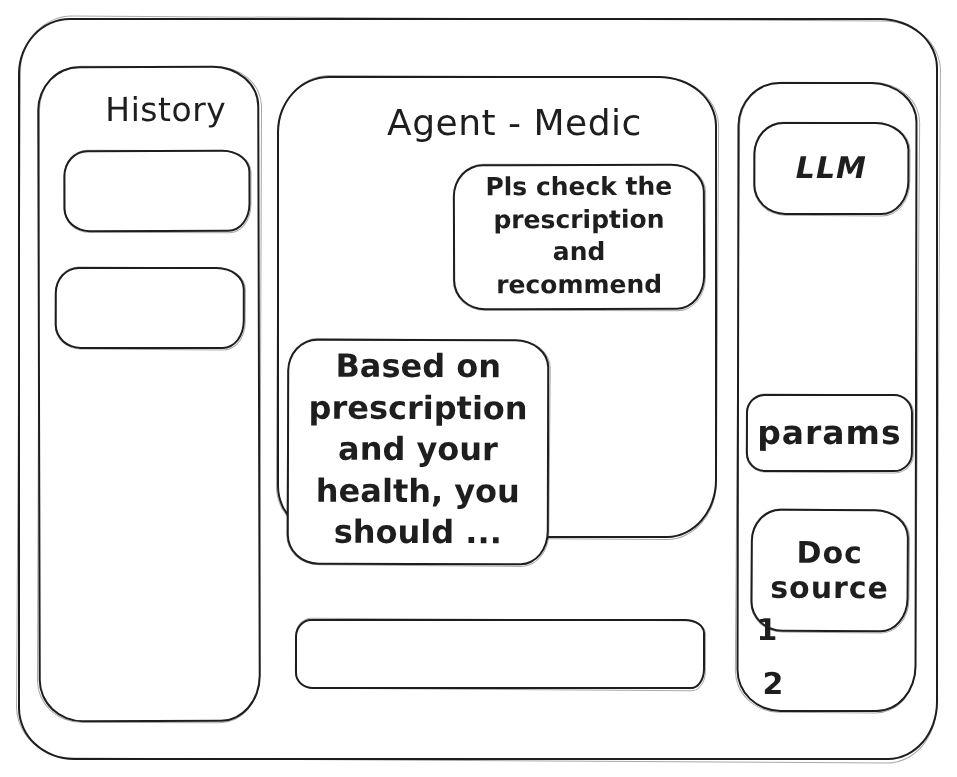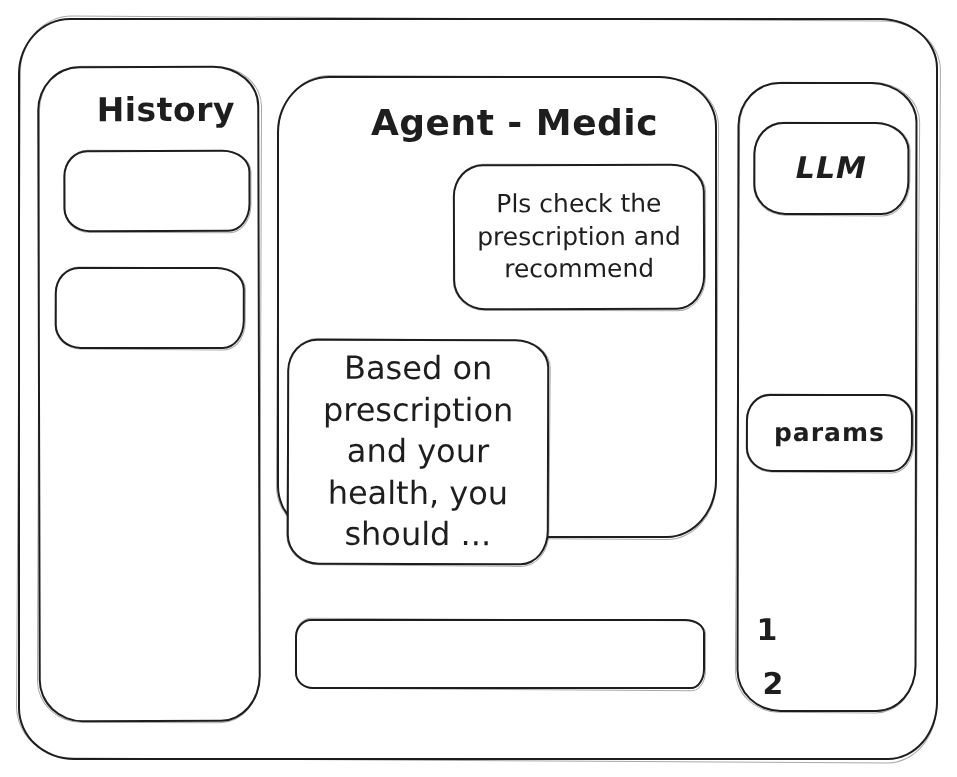--- a/index.html
+++ b/index.html
@@ -38,31 +38,30 @@
   .rA{ border-radius:52px 58px 50px 56px / 56px 50px 58px 52px; }
   .rB{ border-radius:42px 46px 40px 44px / 44px 40px 46px 42px; }
   .rC{ border-radius:24px 28px 22px 26px / 26px 22px 28px 24px; }
   .rD{ border-radius:30px 34px 28px 32px / 32px 28px 34px 30px; }
   .rE{ border-radius:16px 20px 14px 18px / 18px 14px 20px 16px; }
 
   .panel-title{
     position:absolute;
     width:100%;
     text-align:center;
-    font-weight:700;
+    font-weight:400;
     letter-spacing:.5px;
     color:var(--ink);
     padding-left:35px;
   }
   .bubble{
     display:flex;
-    align-items:center;
     justify-content:center;
     text-align:center;
-    font-weight:400;
+    font-weight:700;
     font-size:25px;
     line-height:1.3;
     padding:5px 14px;
   }
   .toolbtn{
     display:flex;
     align-items:center;
     justify-content:center;
     text-align:center;
     font-weight:700;
@@ -119,22 +118,25 @@
     </div>
   </div>
 
   <div class="sk rB" style="left:737px; top:82px; width:180px; height:630px; transform:rotate(.1deg);">
 
     <div class="sk rD toolbtn" style="left:14px; top:38px; width:156px; height:93px; font-style:italic;">
       <span>LLM</span>
     </div>
 
 
-    <div class="sk rC toolbtn" style="left:7px; top:310px; width:167px; height:78px; font-size:25px;">
+    <div class="sk rC toolbtn" style="left:7px; top:310px; width:167px; height:78px; font-size:33px;border-radius:19px;">
       <span>params</span>
     </div>
 
+    <div class="sk rD toolbtn" style="left:12px; top:425px; width:158px; height:123px; transform:rotate(.2deg);">
+      <span>Doc source</span>
+    </div>
 
     <div class="doc-num" style="left:18px; top:528px;">1</div>
     <div class="doc-num" style="left:24px; top:582px;">2</div>
   </div>
 
 </div>
 
 </body></html>

